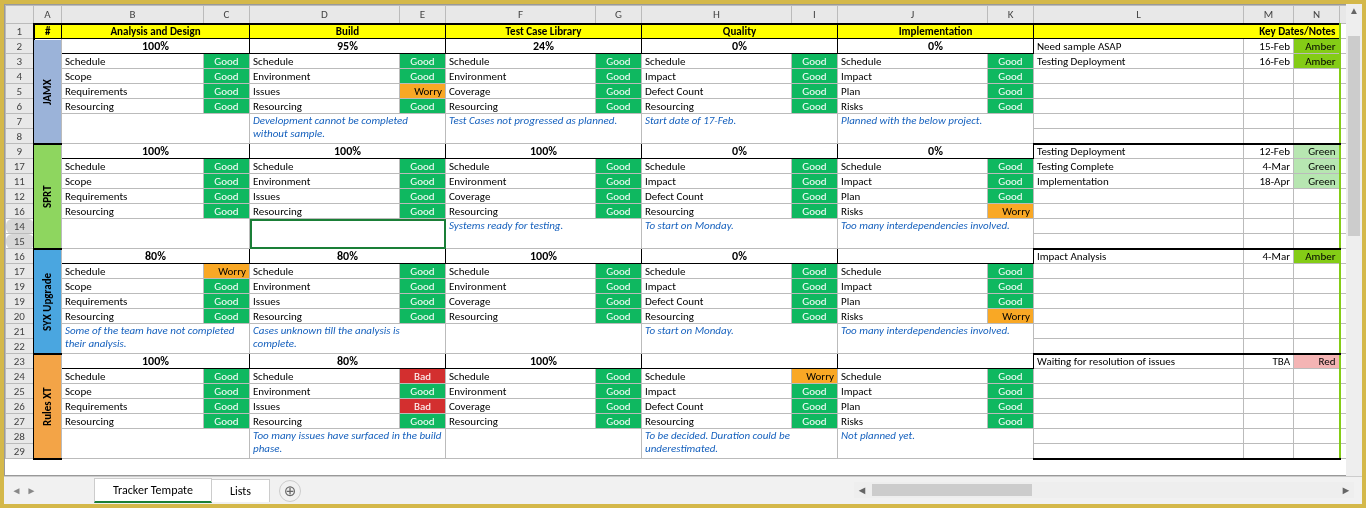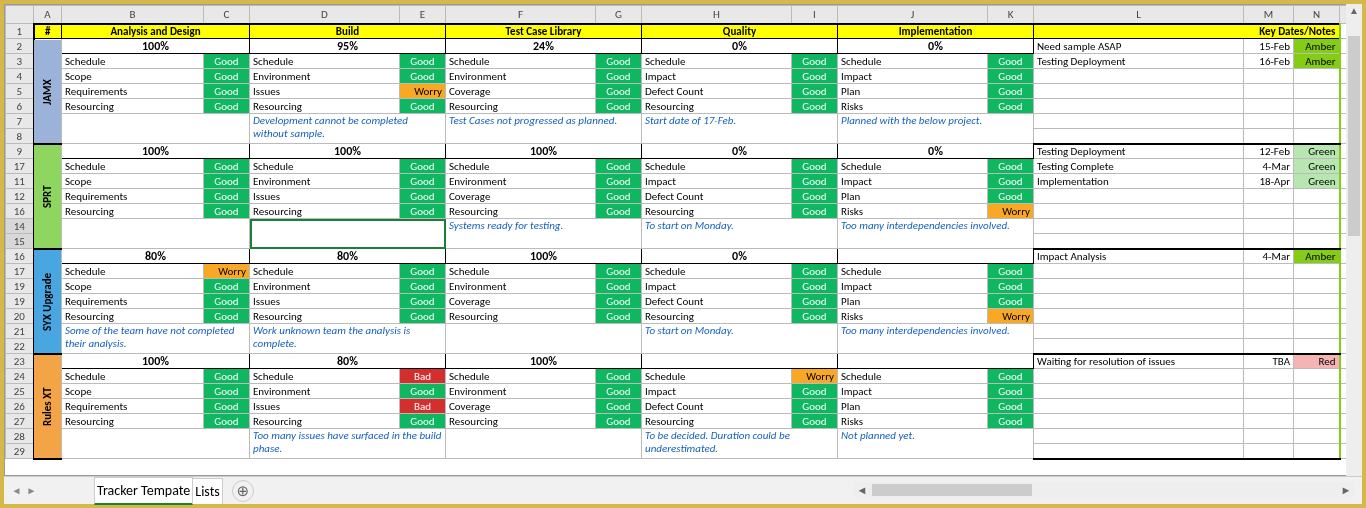--- a/index.html
+++ b/index.html
@@ -16,21 +16,21 @@
 .sheet-wrap {
   background: #fff;
   border: 1px solid #999;
   height: 472px;
   overflow: hidden;
 }
 table { border-collapse: collapse; table-layout: fixed; }
 th, td { border: 1px solid #bbb; height: 15px; padding: 0 3px; overflow: hidden; white-space: nowrap; font-size: 11px; vertical-align: middle; }
 .colhdr { background: #e8e8e8; color: #444; text-align: center; font-weight: normal; height: 18px; font-size: 11px; }
 .rowhdr { background: #e8e8e8; color: #444; text-align: center; width: 28px; font-size: 11px; }
-.rowhdr.sel { background: #d8d8d8; }
+.rowhdr.sel { background: #d8d8d8; border-radius: 6px; }
 .yellowhdr { background: #ffff00; font-weight: bold; text-align: center; border: 1px solid #000; }
 .pct { font-weight: bold; text-align: center; border: 1px solid #000; font-size: 12px; }
 .proj { writing-mode: vertical-rl; transform: rotate(180deg); text-align: center; font-weight: bold; font-size: 11px; }
 .proj-jamx  { background: #9bb3d9; }
 .proj-sprt  { background: #8ed65f; }
 .proj-syx   { background: #4aa6e0; }
 .proj-rules { background: #f3a447; }
 .good  { background: #0fb860; color: #fff; text-align: center; }
 .worry { background: #f9a825; color: #000; text-align: right; }
 .bad   { background: #d32f2f; color: #fff; text-align: center; }
@@ -45,21 +45,21 @@
 .center { text-align: right; }
 .sel-cell { outline: 2px solid #1a7f37; outline-offset: -2px; }
 
 .tabbar {
   display: flex; align-items: center; height: 28px;
   background: #f1f1f1; border-top: 1px solid #ccc;
   padding-left: 40px; gap: 0; position: relative;
 }
 .tabbtns { display: flex; gap: 2px; position: absolute; left: 6px; top: 6px; }
 .tabbtns span { width: 13px; height: 14px; display: inline-flex; align-items: center; justify-content: center; color: #888; font-size: 10px; cursor: pointer; }
-.tab { padding: 4px 2px; background: #fff; border: 1px solid #ccc; border-bottom: none; margin-right: -1px; font-size: 14px; cursor: pointer; }
+.tab { padding: 4px 18px; background: #fff; border: 1px solid #ccc; border-bottom: none; margin-right: -1px; font-size: 12px; cursor: pointer; }
 .tab.active { background: #fff; border-bottom: 2px solid #1a7f37; font-weight: normal; }
 .addtab { width: 22px; height: 22px; margin-left: 10px; display: flex; align-items: center; justify-content: center; font-size: 15px; color: #666; cursor: pointer; border: 1px solid #ccc; border-radius: 50%; }
 .hscroll { position: absolute; right: 8px; bottom: 6px; width: 500px; height: 16px; background: #eee; display: flex; align-items: center; }
 .hscroll .thumb { width: 160px; height: 12px; background: #ccc; margin-left: 2px; }
 .hscroll .arr { width: 16px; text-align: center; color: #666; }
 .vscroll { position: absolute; right: 4px; top: 4px; width: 16px; bottom: 32px; background: #eee; display:flex; flex-direction:column; align-items:center;}
 .vscroll .thumb { width: 12px; height: 200px; background:#ccc; margin-top:16px;}
 .vscroll .arr { height:16px; color:#666; font-size:10px;}
 </style>
 </head>
@@ -394,21 +394,21 @@
           <td>Risks</td>
           <td class="worry">Worry</td>
           <td></td>
           <td class="center"></td>
           <td class=" bthick-r"></td>
           <td></td>
         </tr>
         <tr>
           <td class="rowhdr">21</td>
           <td class="note" colspan="2" rowspan="2" style="white-space:normal;vertical-align:top;height:30px">Some of the team have not completed their analysis.</td>
-          <td class="note" colspan="2" rowspan="2" style="white-space:normal;vertical-align:top;height:30px">Work unknown team the analysis is complete.</td>
+          <td class="note" colspan="2" rowspan="2" style="white-space:normal;vertical-align:top;height:30px">Cases unknown till the analysis is complete.</td>
           <td class="note" colspan="2" rowspan="2" style="white-space:normal;vertical-align:top;height:30px"></td>
           <td class="note" colspan="2" rowspan="2" style="white-space:normal;vertical-align:top;height:30px">To start on Monday.</td>
           <td class="note" colspan="2" rowspan="2" style="white-space:normal;vertical-align:top;height:30px">Too many interdependencies involved.</td>
           <td></td>
           <td></td>
           <td class="bthick-r"></td>
           <td></td>
         </tr>
         <tr>
           <td class="rowhdr">22</td>

